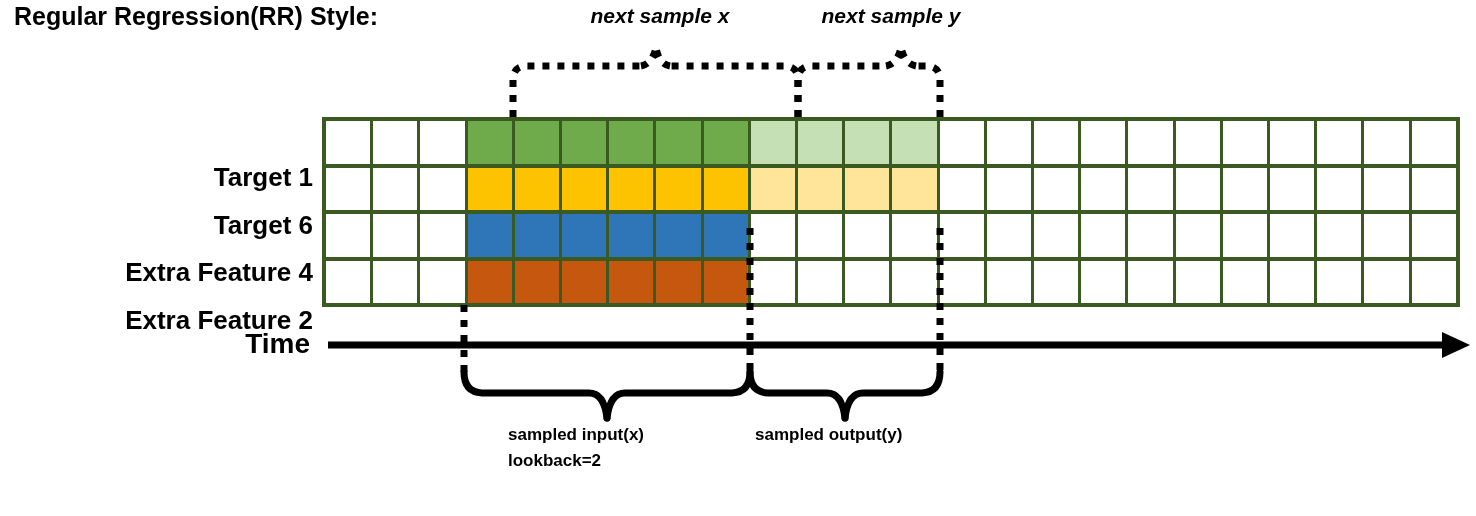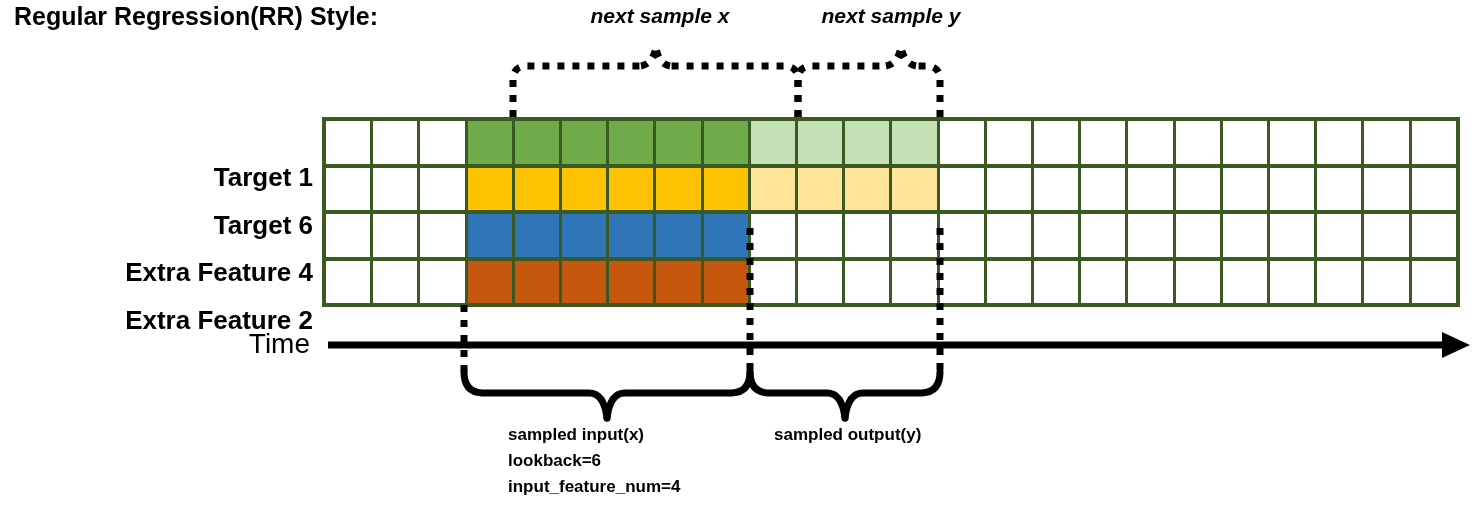--- a/index.html
+++ b/index.html
@@ -84,21 +84,21 @@
   .cell.c-orange     { background: #c5570f; }
 
   
   #time-label {
     position: absolute;
     left: 150px;
     top: 328px;
     width: 160px;
     text-align: right;
     font-size: 28px;
-    font-weight: normal;
+    font-weight: bold;
     white-space: nowrap;
   }
 
   
   .overlay {
     position: absolute;
     left: 0;
     top: 0;
     width: 1476px;
     height: 516px;
@@ -118,21 +118,21 @@
   #caption-next-y { left: 796px; top: 4px; width: 190px; }
 
   .bottom-caption {
     position: absolute;
     font-size: 17px;
     font-weight: bold;
     line-height: 26px;
     white-space: nowrap;
   }
   #caption-input  { left: 508px; top: 422px; }
-  #caption-output { left: 774px; top: 422px; }
+  #caption-output { left: 755px; top: 422px; }
 </style>
 </head>
 <body>
 
 <div id="canvas">
 
   <div id="title">Regular Regression(RR) Style:</div>
 
   <div class="top-caption" id="caption-next-x">next sample x</div>
   <div class="top-caption" id="caption-next-y">next sample y</div>
@@ -288,20 +288,19 @@
       <path d="M464,372 Q464,392 482,393 L589,393 Q604,393 607,418"></path>
       <path d="M750,372 Q750,392 732,393 L625,393 Q610,393 607,418"></path>
 
       <path d="M750,372 Q750,392 768,393 L827,393 Q842,393 845,418"></path>
       <path d="M940,372 Q940,392 922,393 L863,393 Q848,393 845,418"></path>
     </g>
   </svg>
 
   <div class="bottom-caption" id="caption-input">
     <div>sampled input(x)</div>
-    <div>lookback=6</div>
-    <div>input_feature_num=4</div>
+    <div>lookback=2</div>
   </div>
   <div class="bottom-caption" id="caption-output">
     <div>sampled output(y)</div>
   </div>
 
 </div>
 
 </body></html>

